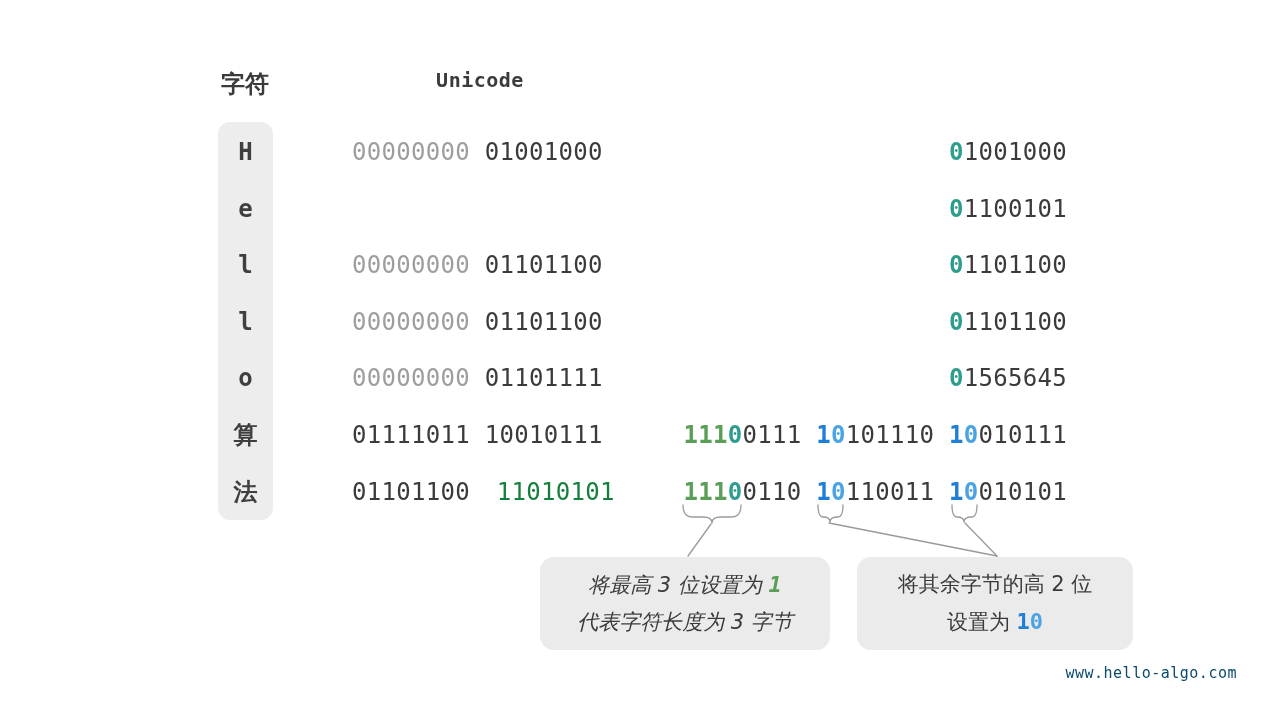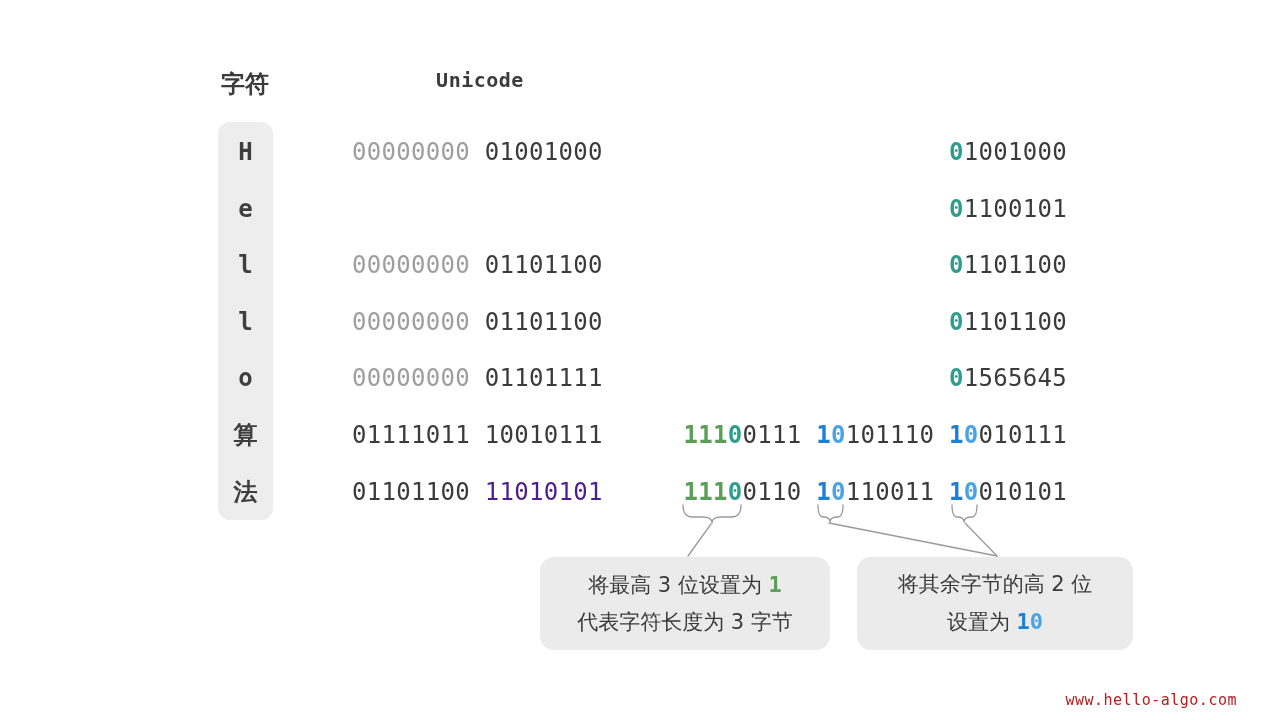--- a/index.html
+++ b/index.html
@@ -30,28 +30,28 @@
   .bits-utf8 { right: 213px; text-align: right; }
   .seg-bold { font-weight: 700; }
 
   
   .connectors { position: absolute; left: 0; top: 0; width: 1280px; height: 720px; pointer-events: none; }
 
   
   .callout { position: absolute; top: 557px; height: 93px; background: #ebebeb; border-radius: 14px;
              display: flex; flex-direction: column; justify-content: center; align-items: center;
              font-size: 21px; color: #3a3a3a; line-height: 37px; }
-  .callout-1 { left: 540px; width: 290px; }
+  .callout-1 { left: 540px; width: 290px; font-style: italic; }
   .callout-2 { left: 857px; width: 276px; }
   .callout .hl { font-family: "DejaVu Sans Mono", "Liberation Mono", monospace; font-weight: 700; font-size: 22px; }
 
   
-  .watermark { position: absolute; right: 43px; top: 691px;
+  .watermark { position: absolute; right: 43px; top: 664px;
                font-family: "DejaVu Sans Mono", "Liberation Mono", monospace;
-               font-size: 15px; color: #b91c1c; letter-spacing: 0.5px; }
+               font-size: 15px; color: #0c4a6e; letter-spacing: 0.5px; }
 </style>
 </head>
 <body>
 
 <div class="canvas">
 
   <div class="hdr hdr-char">字符</div>
   <div class="hdr hdr-mono hdr-unicode">Unicode</div>
 
   <div class="char-col-bg"></div>
@@ -81,21 +81,21 @@
         <div class="bits bits-unicode"><span style="color: rgb(158, 158, 158);">00000000</span> <span style="color: rgb(59, 59, 59);">01101111</span></div>
         <div class="bits bits-utf8"><span class="seg-bold" style="color: rgb(46, 157, 142);">0</span><span style="color: rgb(59, 59, 59);">1565645</span></div>
       </div>
       <div class="row" style="top: 418px;">
         <div class="char-cell">算</div>
         <div class="bits bits-unicode"><span style="color: rgb(59, 59, 59);">01111011</span> <span style="color: rgb(59, 59, 59);">10010111</span></div>
         <div class="bits bits-utf8"><span class="seg-bold" style="color: rgb(90, 158, 88);">111</span><span class="seg-bold" style="color: rgb(46, 157, 142);">0</span><span style="color: rgb(59, 59, 59);">0111</span> <span class="seg-bold" style="color: rgb(29, 127, 214);">1</span><span class="seg-bold" style="color: rgb(74, 163, 228);">0</span><span style="color: rgb(59, 59, 59);">101110</span> <span class="seg-bold" style="color: rgb(29, 127, 214);">1</span><span class="seg-bold" style="color: rgb(74, 163, 228);">0</span><span style="color: rgb(59, 59, 59);">010111</span></div>
       </div>
       <div class="row" style="top: 475px;">
         <div class="char-cell">法</div>
-        <div class="bits bits-unicode"><span style="color: rgb(59, 59, 59);">01101100</span> <span style="color: #4c1d95;">11010101</span></div>
+        <div class="bits bits-unicode"><span style="color: rgb(59, 59, 59);">01101100</span> <span style="color: #15803d; margin-left: 12px;">11010101</span></div>
         <div class="bits bits-utf8"><span class="seg-bold" style="color: rgb(90, 158, 88);">111</span><span class="seg-bold" style="color: rgb(46, 157, 142);">0</span><span style="color: rgb(59, 59, 59);">0110</span> <span class="seg-bold" style="color: rgb(29, 127, 214);">1</span><span class="seg-bold" style="color: rgb(74, 163, 228);">0</span><span style="color: rgb(59, 59, 59);">110011</span> <span class="seg-bold" style="color: rgb(29, 127, 214);">1</span><span class="seg-bold" style="color: rgb(74, 163, 228);">0</span><span style="color: rgb(59, 59, 59);">010101</span></div>
       </div>
     </div>
 
   <svg class="connectors" viewBox="0 0 1280 720">
     <g fill="none" stroke="#9a9a9a" stroke-width="1.3" stroke-linecap="round" stroke-linejoin="round">
       <path d="M683,505 Q683,517 692,517 L703,517 Q712,517 712,523 Q712,517 721,517 L732,517 Q741,517 741,505"></path>
       <path d="M818,505 Q818,517 823,517 Q830,517 830,522 Q830,517 838,517 Q843,517 843,505"></path>
       <path d="M952,505 Q952,517 957,517 Q964,517 964,522 Q964,517 972,517 Q977,517 977,505"></path>
       <path d="M711,524 L688,556"></path>

